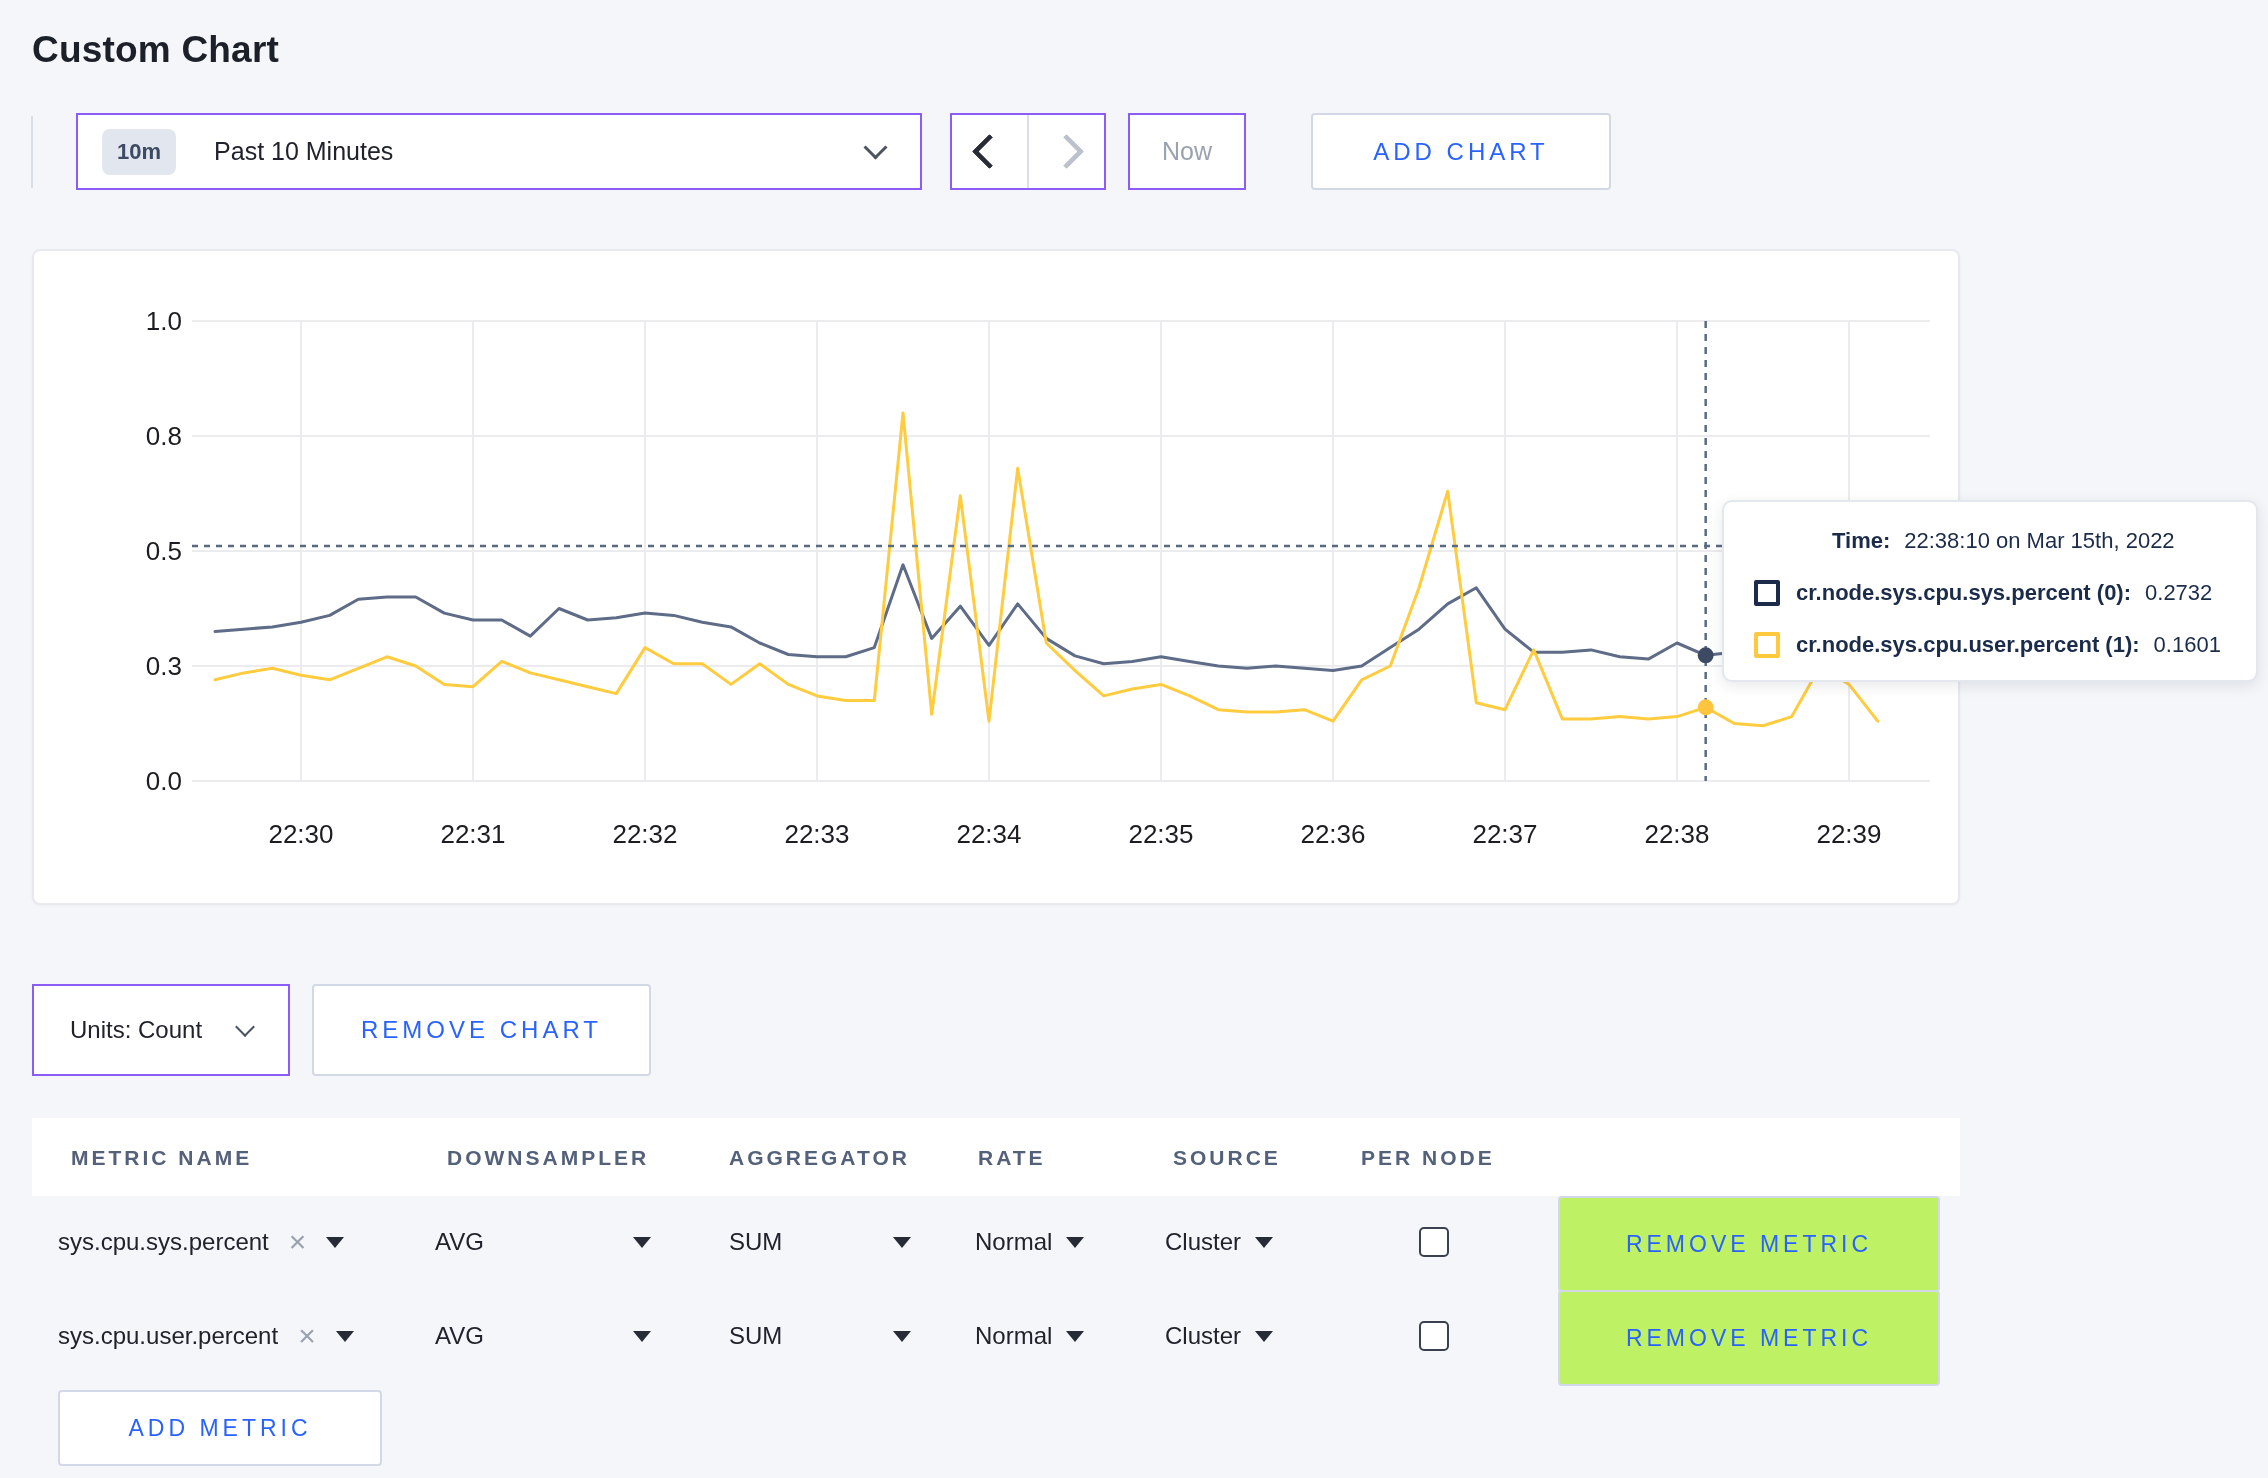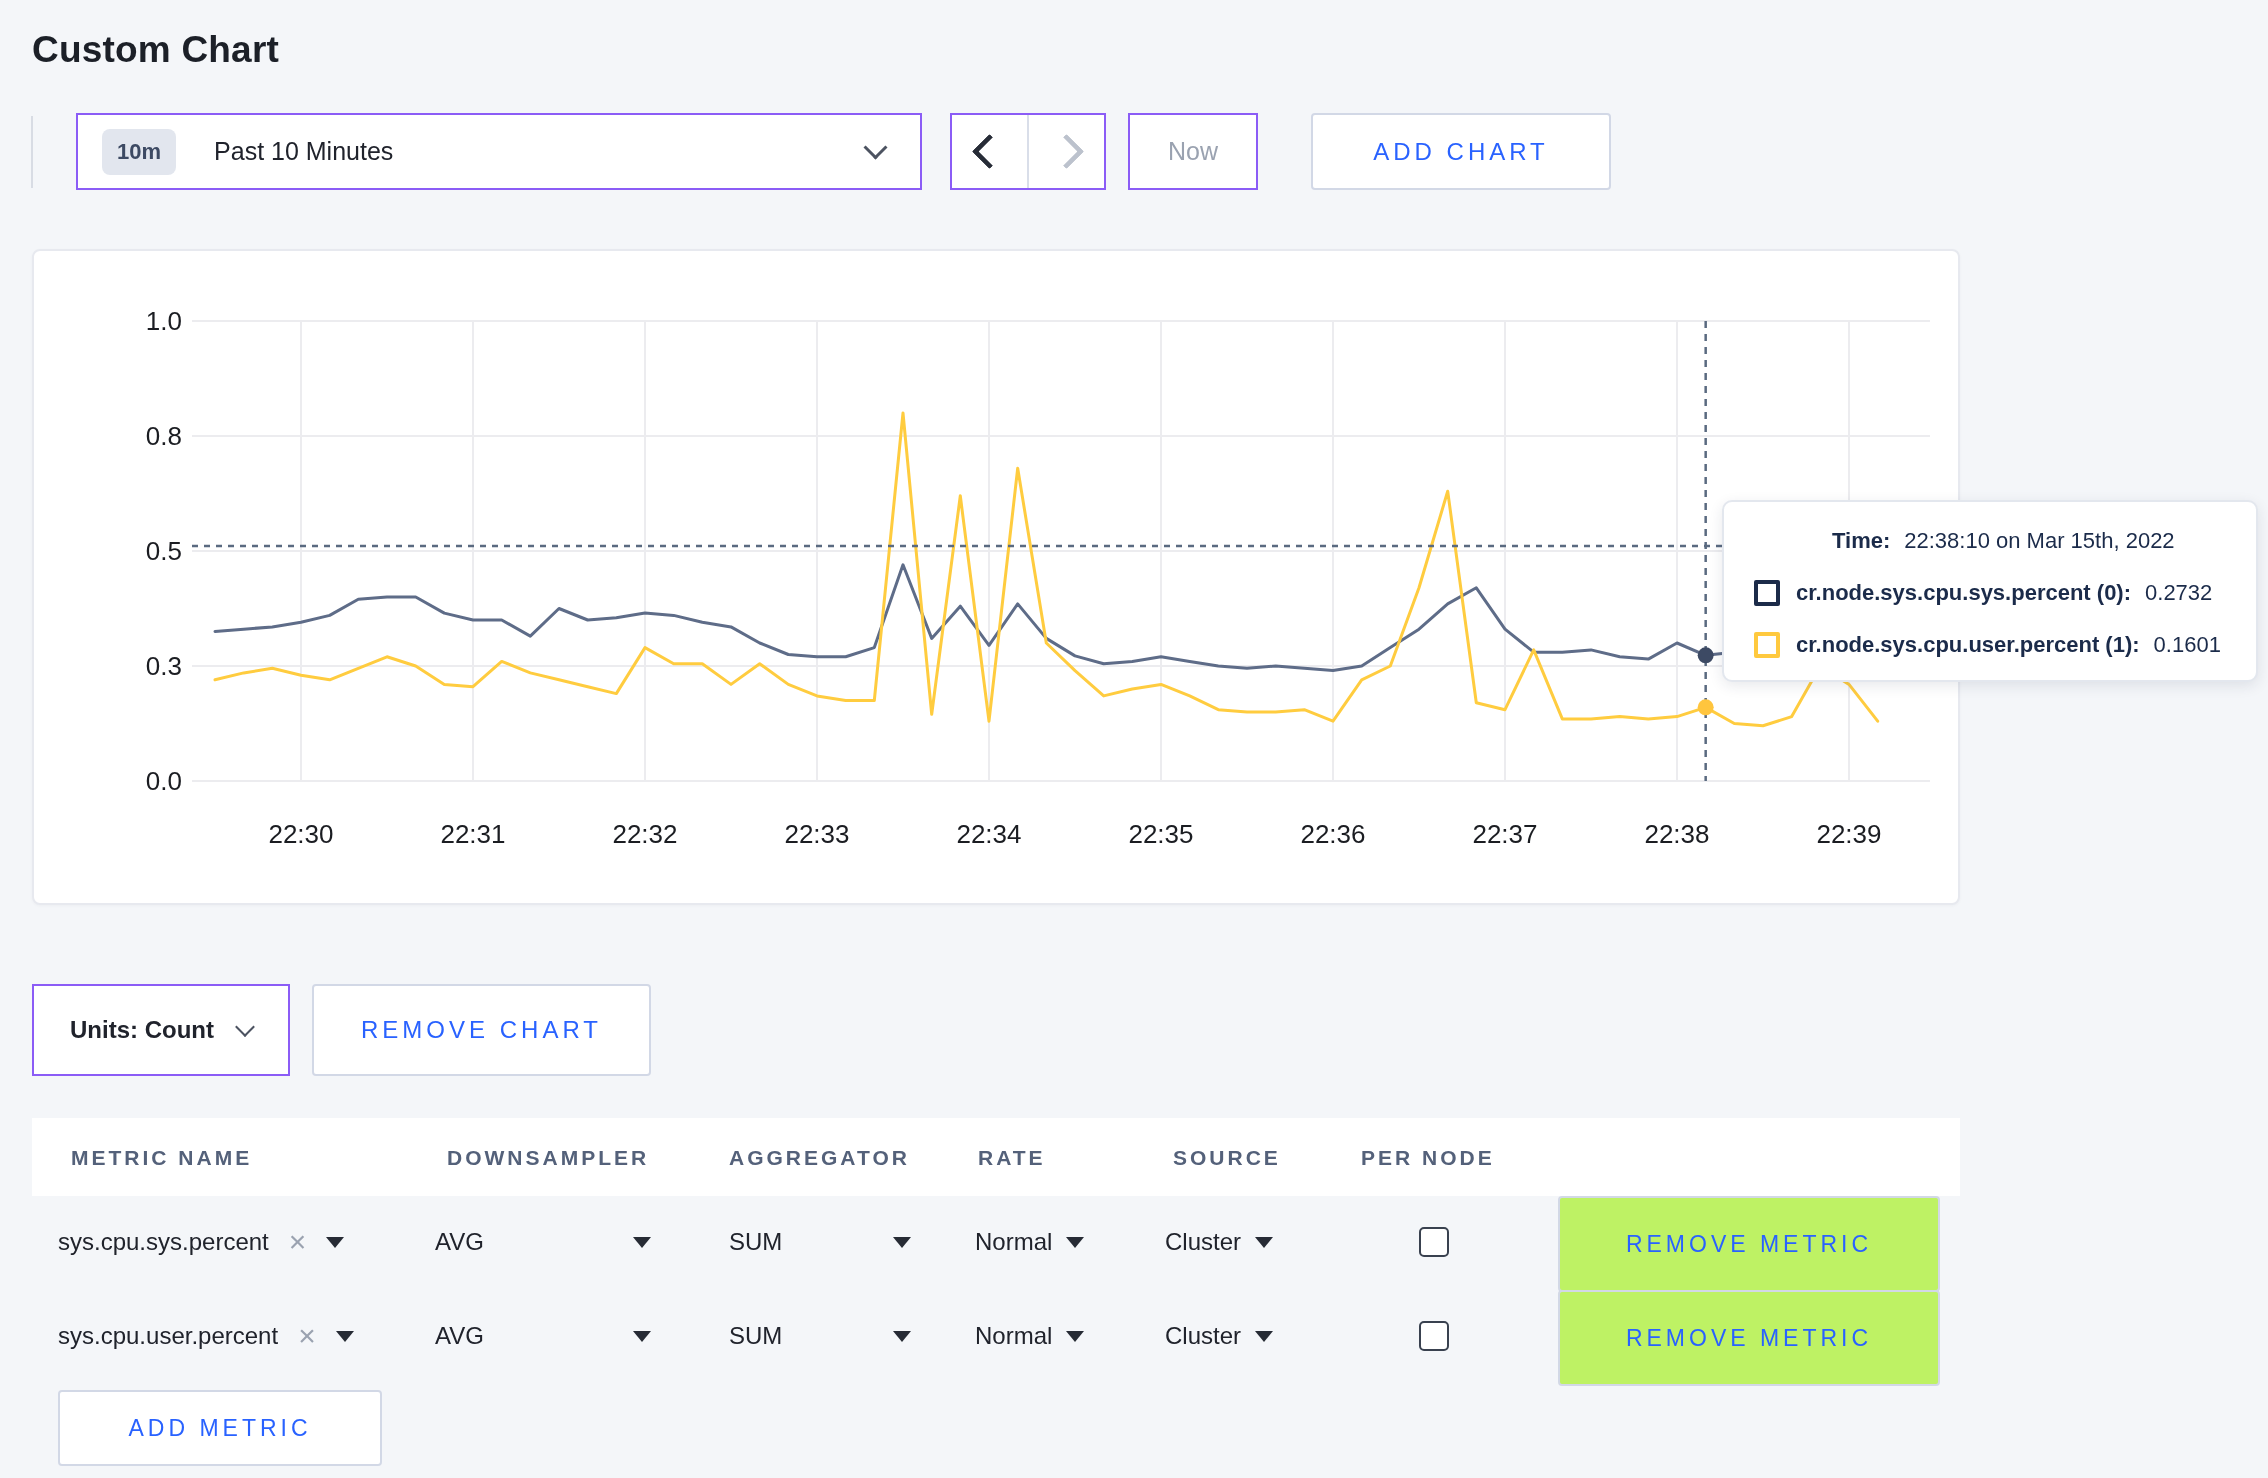--- a/index.html
+++ b/index.html
@@ -16,40 +16,40 @@
   .timescale{left:76px;top:113px;width:846px;height:77px;padding:0 36px 0 24px;}
   .ts-badge{background:#e2e6ee;color:#3d4a63;font-weight:700;font-size:22px;border-radius:8px;padding:10px 15px;}
   .ts-label{margin-left:38px;font-size:25px;color:#20232c;}
   .chev{width:14px;height:14px;border-right:3px solid #4c5361;border-bottom:3px solid #4c5361;transform:rotate(45deg);display:inline-block;}
   .ts-chev{margin-left:auto;margin-top:-8px;}
   .pager{left:950px;top:113px;width:156px;height:77px;padding:0;}
   .pager-half{width:50%;height:100%;display:flex;align-items:center;justify-content:center;}
   .pager-half.first{border-right:2px solid #d9dee9;}
   .chev-left{width:20px;height:20px;border-left:5px solid #272c37;border-bottom:5px solid #272c37;transform:rotate(45deg);border-radius:2px;}
   .chev-right{width:20px;height:20px;border-right:5px solid #bcc2cd;border-top:5px solid #bcc2cd;transform:rotate(45deg);border-radius:2px;}
-  .now-btn{left:1128px;top:113px;width:130px;height:77px;justify-content:center;font-size:25px;color:#9aa2b0;}
+  .now-btn{left:1128px;top:113px;width:118px;height:77px;justify-content:center;font-size:25px;color:#9aa2b0;}
   .blue-btn{justify-content:center;color:#2962ff;font-weight:500;letter-spacing:4px;font-size:24px;border:2px solid #d2d8e6;border-radius:4px;background:#fff;}
   .add-chart{left:1311px;top:113px;width:300px;height:77px;}
 
   
   .chart-card{left:32px;top:249px;width:1928px;height:656px;background:#fff;border:2px solid #e7e9ef;border-radius:8px;box-shadow:0 1px 3px rgba(40,50,80,.04);}
   .chart-card svg{position:absolute;left:0;top:0;}
   svg text{font-family:"Liberation Sans",sans-serif;}
 
   
   .tooltip{left:1722px;top:500px;width:536px;height:182px;background:#fff;border:2px solid #e3e7ee;border-radius:10px;
            box-shadow:0 4px 14px rgba(25,35,65,.10);color:#1b2b4a;}
   .tt-row{position:absolute;display:flex;align-items:center;height:26px;font-size:22px;}
   .tt-label{font-weight:700;}
   .tt-val{margin-left:14px;font-weight:400;}
   .swatch{width:18px;height:18px;border:4px solid #1c2b49;border-radius:2px;margin-right:16px;background:#fff;}
 
   
   .units-box{left:32px;top:984px;width:258px;height:92px;padding:0 36px;}
-  .units-label{font-size:24px;font-weight:700;color:#20232c;}
+  .units-label{font-size:24px;font-weight:400;color:#20232c;}
   .units-chev{margin-left:auto;margin-top:-6px;width:12px;height:12px;border-width:0 2.5px 2.5px 0;border-style:solid;border-color:#4c5361;transform:rotate(45deg);}
   .remove-chart{left:312px;top:984px;width:339px;height:92px;}
 
   
   .thead-band{left:32px;top:1118px;width:1928px;height:78px;background:#fff;}
   .th{position:absolute;top:1146px;font-size:21px;font-weight:700;letter-spacing:3px;color:#54617a;}
   .trow{left:0;width:2268px;height:92px;}
   .cell{position:absolute;top:50%;transform:translateY(-50%);display:flex;align-items:center;font-size:24px;color:#20232c;}
   .caret{width:0;height:0;border-left:9px solid transparent;border-right:9px solid transparent;border-top:11px solid #262b35;display:inline-block;}
   .clear-x{color:#9aa2b0;font-size:30px;line-height:20px;}

